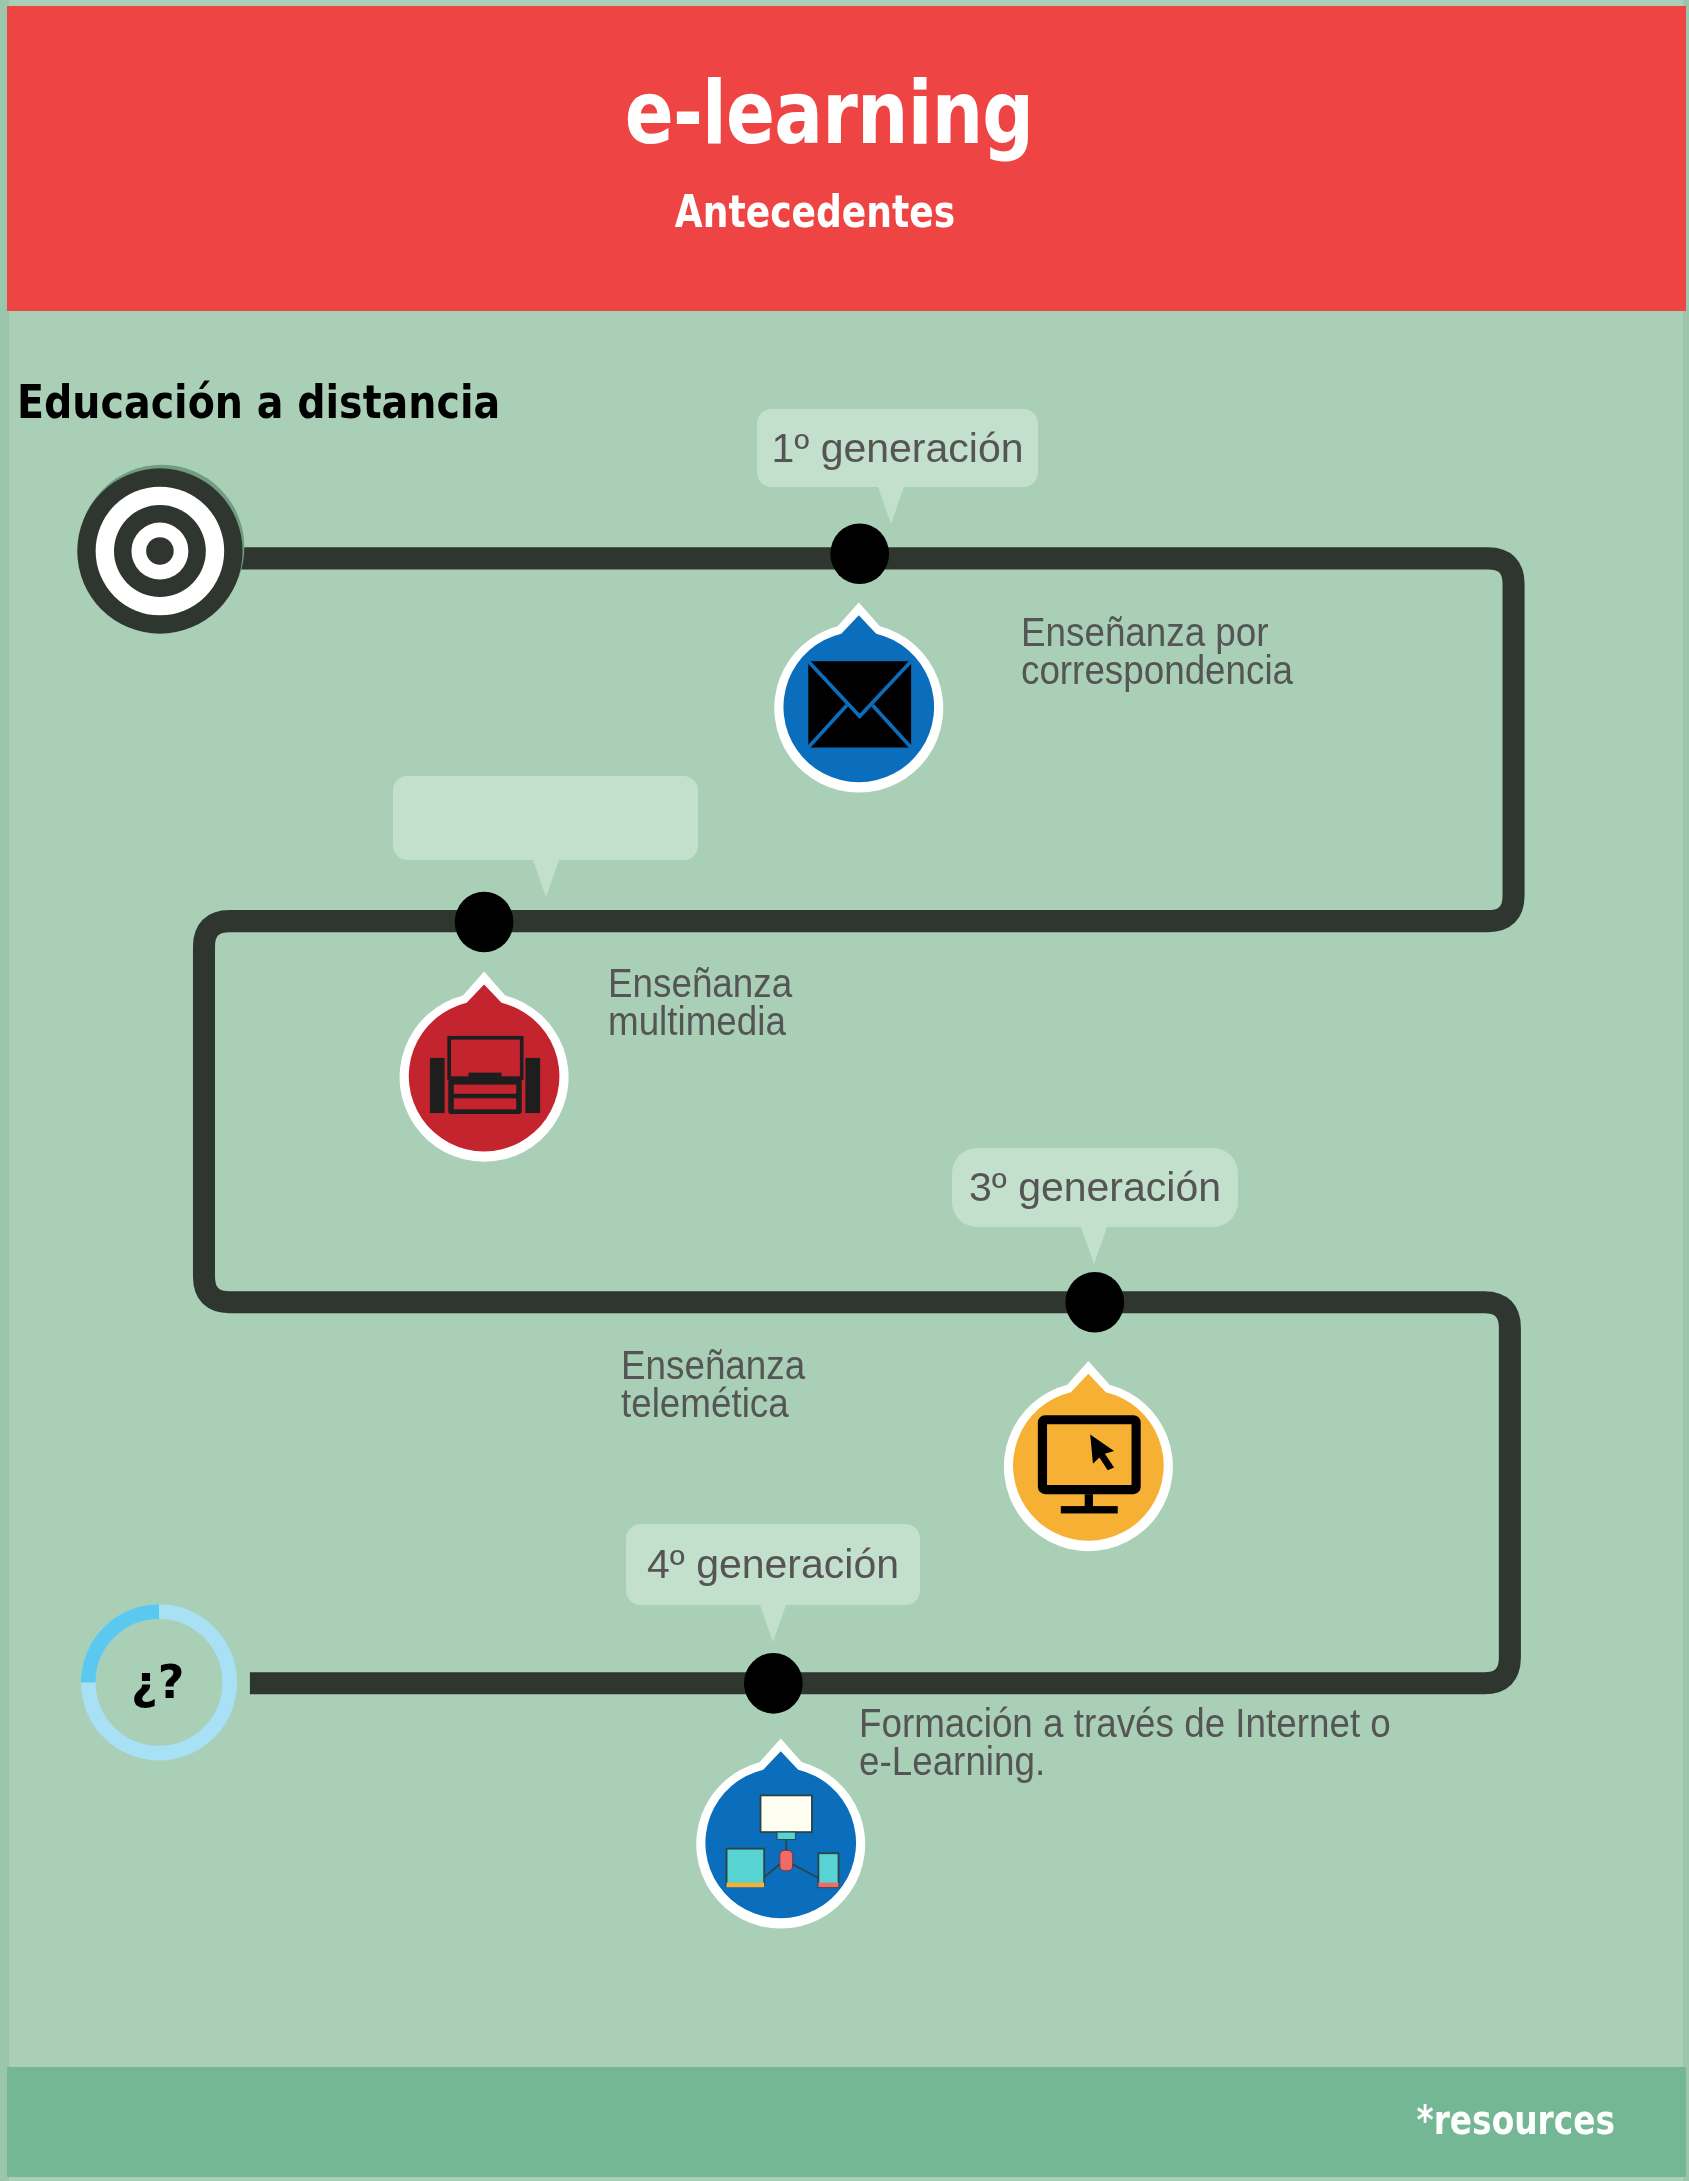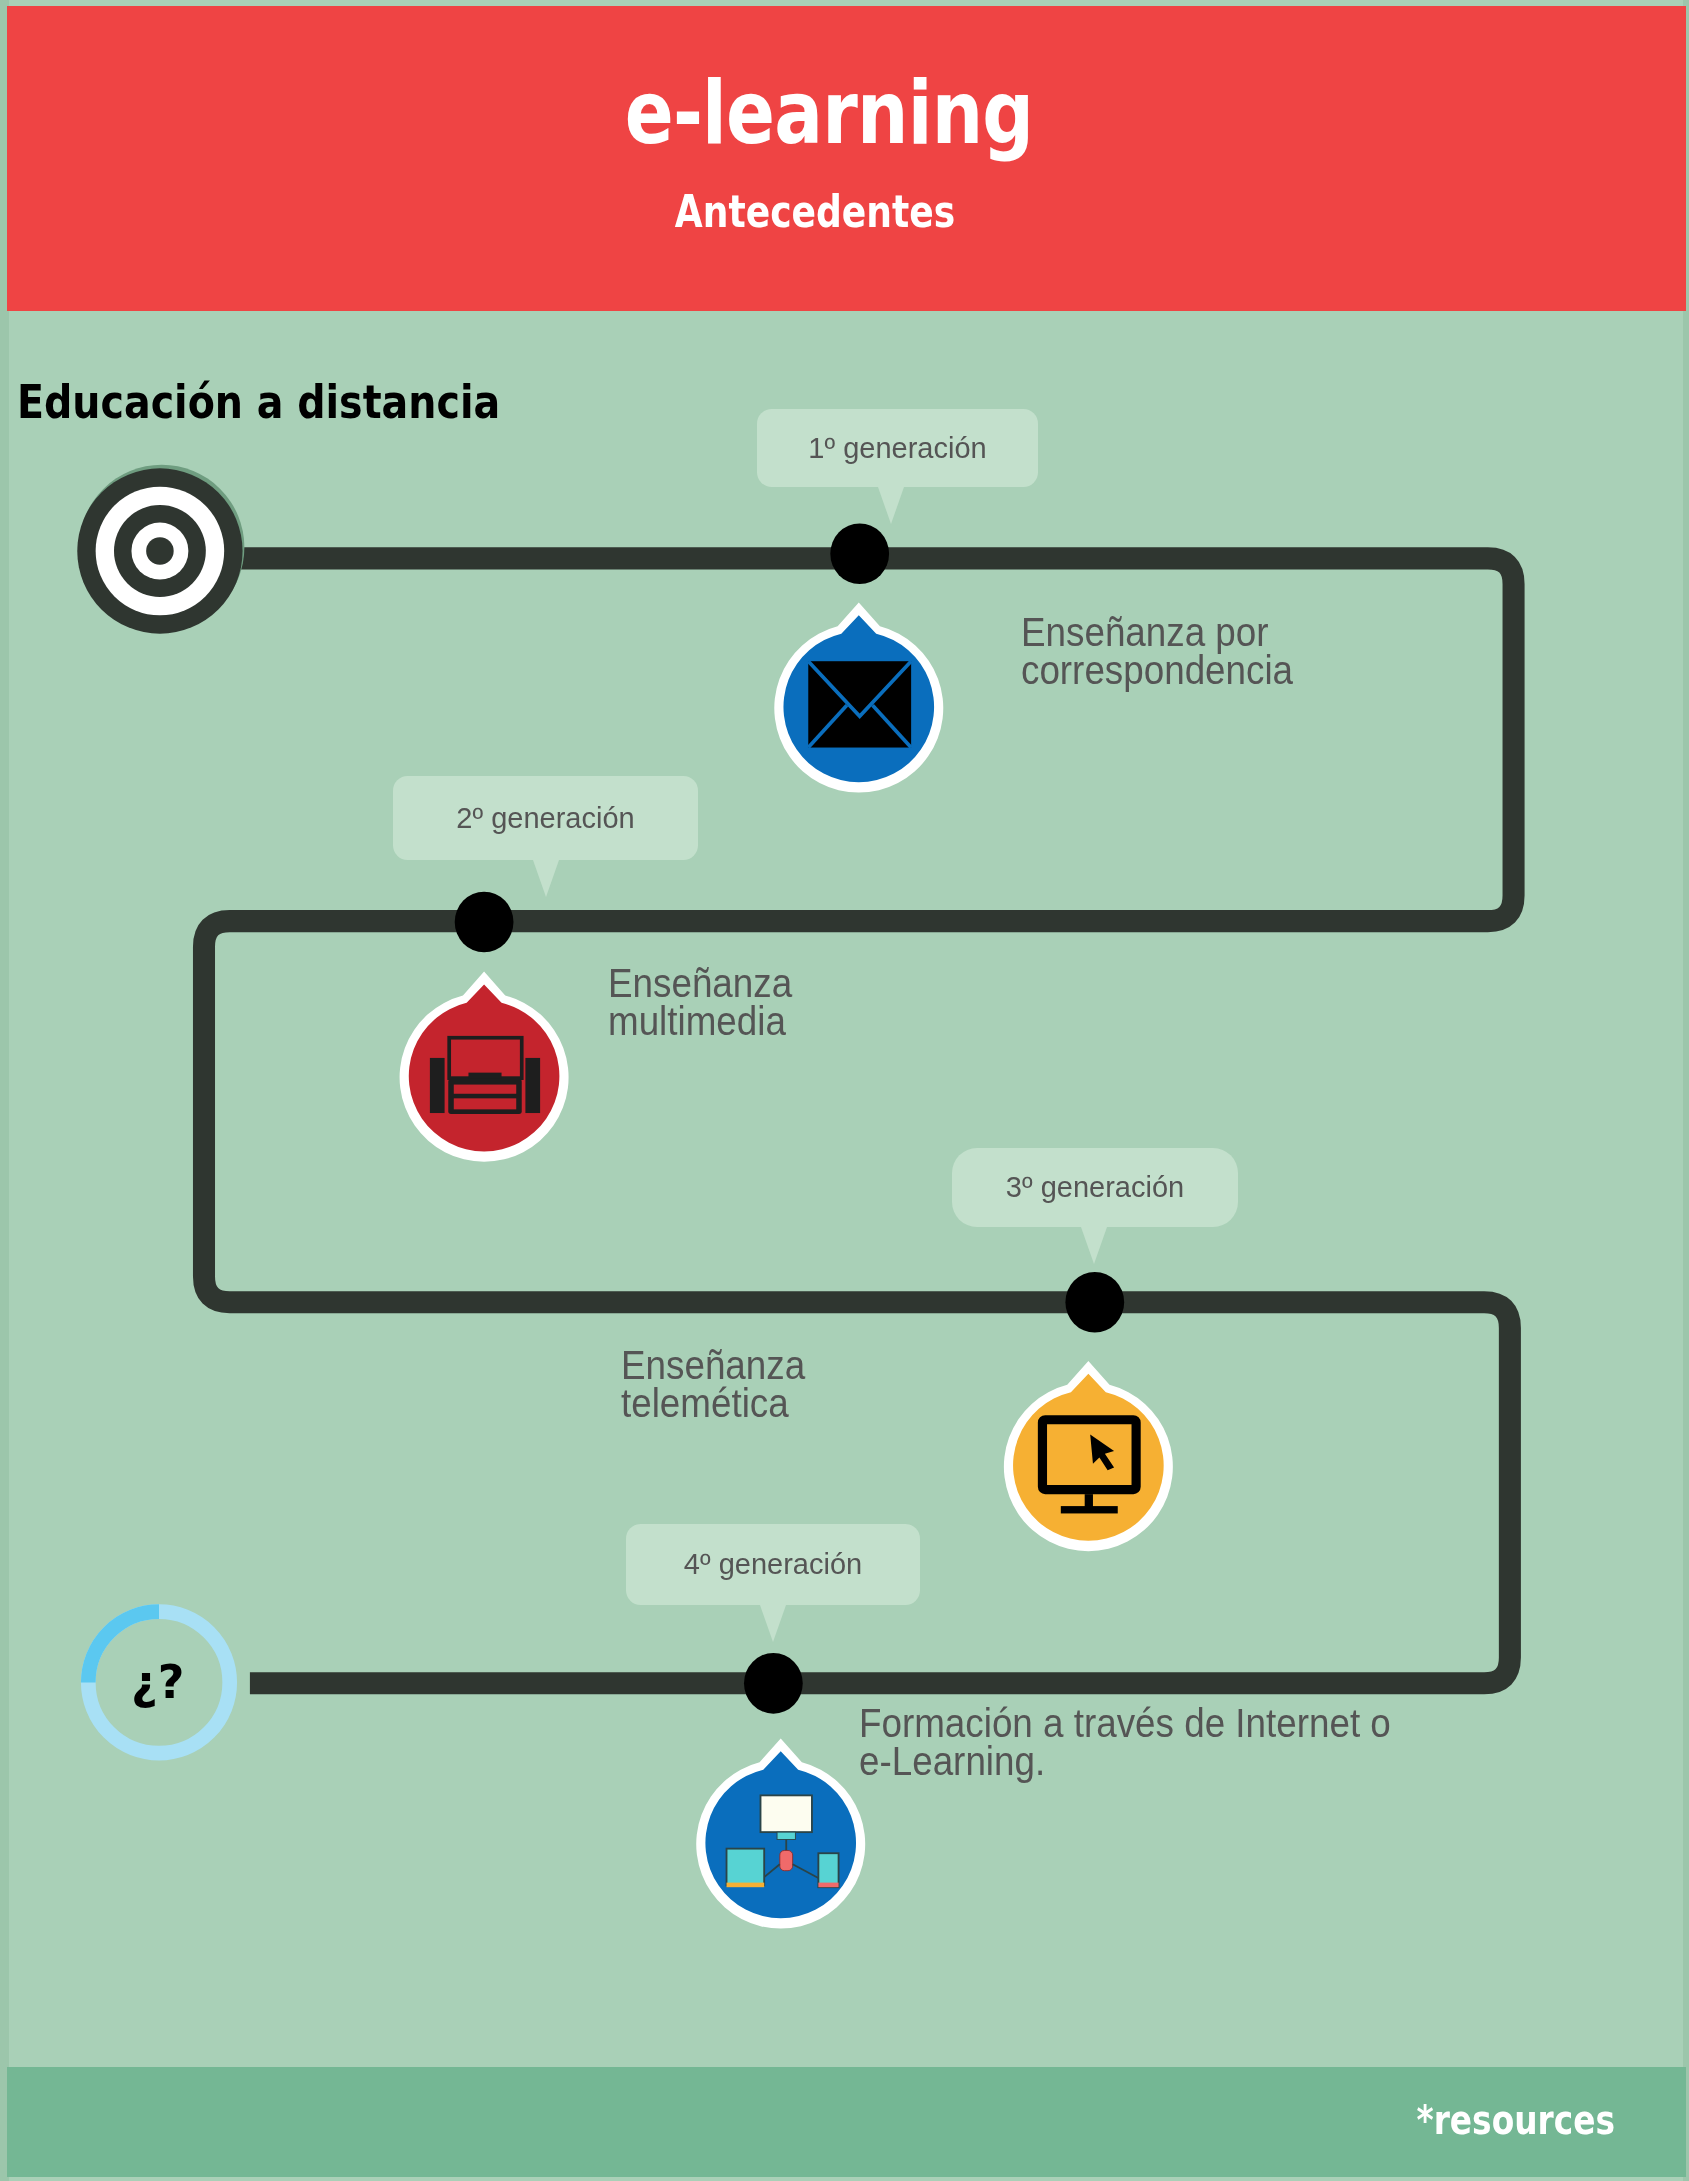--- a/index.html
+++ b/index.html
@@ -35,21 +35,21 @@
     background: #74b794;
   }
   .resources {
     position: absolute; right: 75px; top: 2097px;
     color: #fff; font-family: "DejaVu Sans", sans-serif; font-weight: bold; font-size: 40px;
     transform-origin: right center; transform: scaleX(0.82);
   }
   svg.track { position: absolute; left: 0; top: 0; }
   .bubble {
     position: absolute; background: #c3e0cc; border-radius: 14.7px;
-    color: #555; font-size: 29px; text-align: center; box-sizing: border-box;
+    color: #555; font-size: 41px; text-align: center; box-sizing: border-box;
   }
   .bubble .tail {
     position: absolute; width: 0; height: 0;
     border-left: 13px solid transparent; border-right: 13px solid transparent;
     border-top: 37px solid #c3e0cc;
   }
   .bubble span { display: inline-block; }
   .desc {
     position: absolute; color: #555; font-size: 40px; line-height: 38px;
     transform-origin: left top; transform: scaleX(0.92);
@@ -138,21 +138,20 @@
     <rect x="891" y="2018" width="22" height="37" fill="#57d3d3" stroke="#2a4448" stroke-width="2"></rect>
     <rect x="891" y="2050" width="22" height="5" fill="#f06a6a"></rect>
   </g>
 </svg>
 
 <div class="bubble" style="left:757px; top:409px; width:281px; height:78px; line-height:78px;">
   <span>1º generación</span>
   <div class="tail" style="left:121px; top:78px;"></div>
 </div>
 <div class="bubble" style="left:393px; top:776px; width:305px; height:84px; line-height:84px;">
-  <span>2º generación</span>
   <div class="tail" style="left:140px; top:84px;"></div>
 </div>
 <div class="bubble" style="left:952px; top:1148px; width:286px; height:79px; line-height:79px;border-radius:25px;">
   <span>3º generación</span>
   <div class="tail" style="left:129px; top:79px;"></div>
 </div>
 <div class="bubble" style="left:626px; top:1524px; width:294px; height:81px; line-height:81px;">
   <span>4º generación</span>
   <div class="tail" style="left:134px; top:81px;"></div>
 </div>

